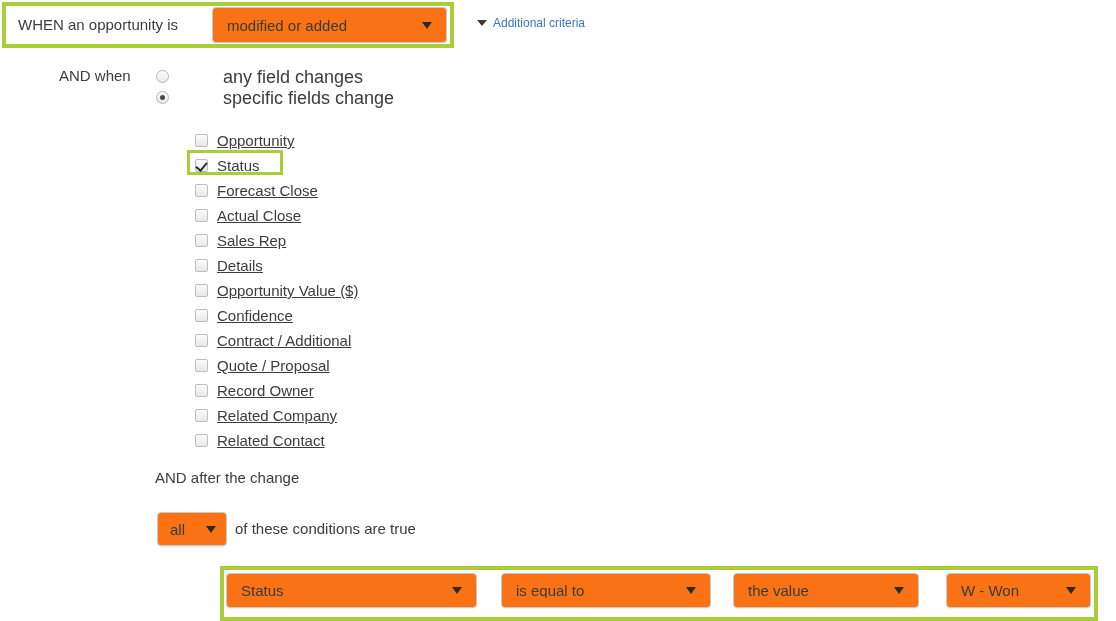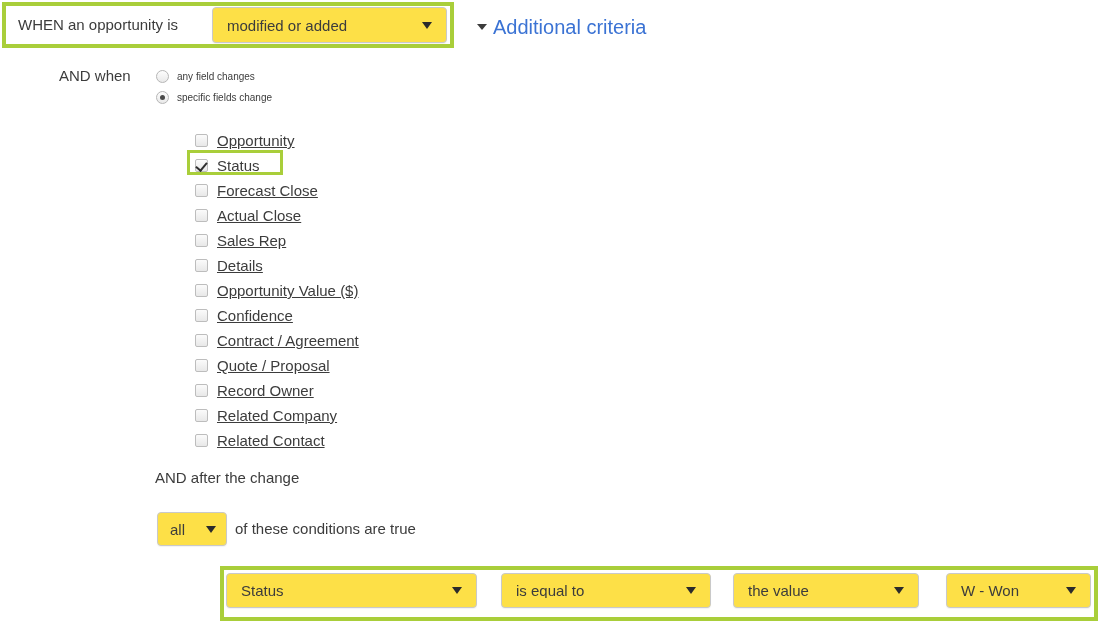--- a/index.html
+++ b/index.html
@@ -52,29 +52,29 @@
   }
   #additional-criteria .tri {
     width: 0; height: 0;
     border-left: 5px solid transparent;
     border-right: 5px solid transparent;
     border-top: 6px solid #3c3c3c;
     display: inline-block;
   }
   #additional-criteria .link-text {
     color: #3b73d4;
-    font-size: 20px;
+    font-size: 12px;
     line-height: 1;
   }
 
   
   .sel {
     position: absolute;
     box-sizing: border-box;
-    background: #fde047;
+    background: #f97316;
     border: 1px solid #c9c9c9;
     border-radius: 4px;
     box-shadow: 0 1px 1px rgba(0,0,0,0.05);
     display: flex;
     align-items: center;
     cursor: pointer;
   }
   .sel .sel-text {
     flex: 1 1 auto;
     padding-left: 14px;
@@ -124,21 +124,21 @@
     flex: 0 0 auto;
   }
   .radio.checked::after {
     content: "";
     position: absolute;
     left: 3px; top: 3px;
     width: 5px; height: 5px;
     border-radius: 50%;
     background: #4a4a4a;
   }
-  .radio-label { font-size: 10px; color: #3c3c3c; line-height: 1; white-space: nowrap; }
+  .radio-label { font-size: 18px; color: #3c3c3c; line-height: 1; white-space: nowrap; margin-left: 46px; }
 
   
   #field-list { left: 195px; top: 128px; text-decoration: underline; }
   .cb-row {
     display: flex;
     align-items: center;
     height: 25px;
     gap: 9px;
     cursor: pointer;
   }
@@ -231,21 +231,21 @@
     <span class="cb-label">Opportunity Value ($)</span>
   </div>
 
   <div class="cb-row">
     <span class="cb"></span>
     <span class="cb-label">Confidence</span>
   </div>
 
   <div class="cb-row">
     <span class="cb"></span>
-    <span class="cb-label">Contract / Agreement</span>
+    <span class="cb-label">Contract / Additional</span>
   </div>
 
   <div class="cb-row">
     <span class="cb"></span>
     <span class="cb-label">Quote / Proposal</span>
   </div>
 
   <div class="cb-row">
     <span class="cb"></span>
     <span class="cb-label">Record Owner</span>

